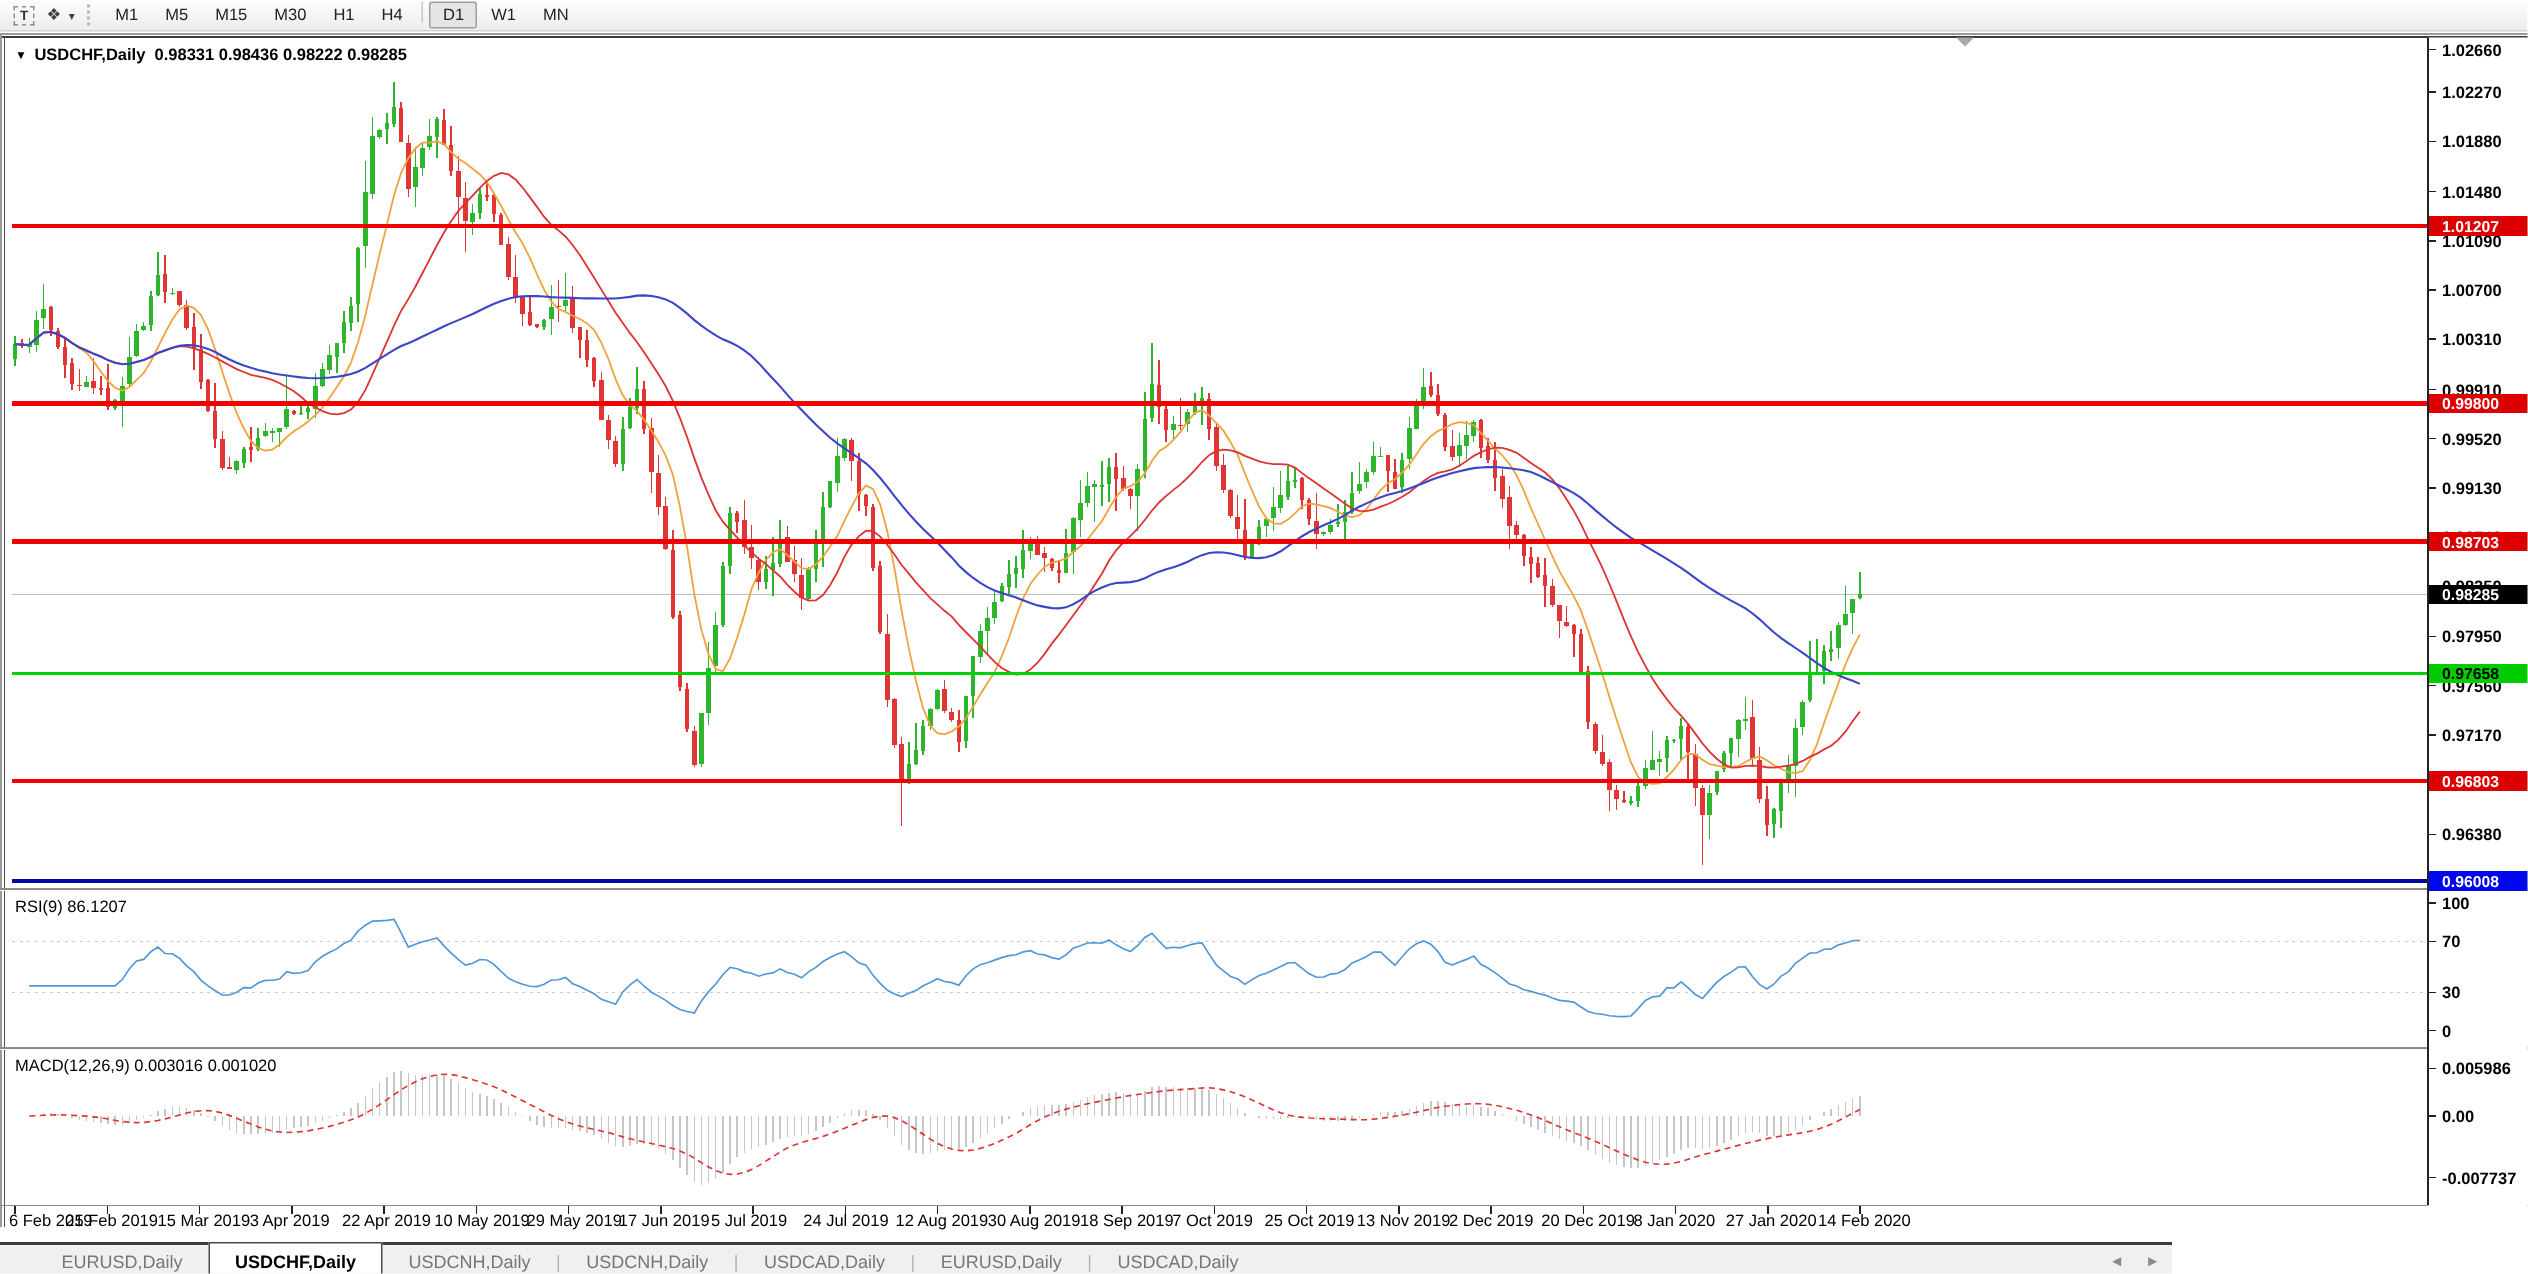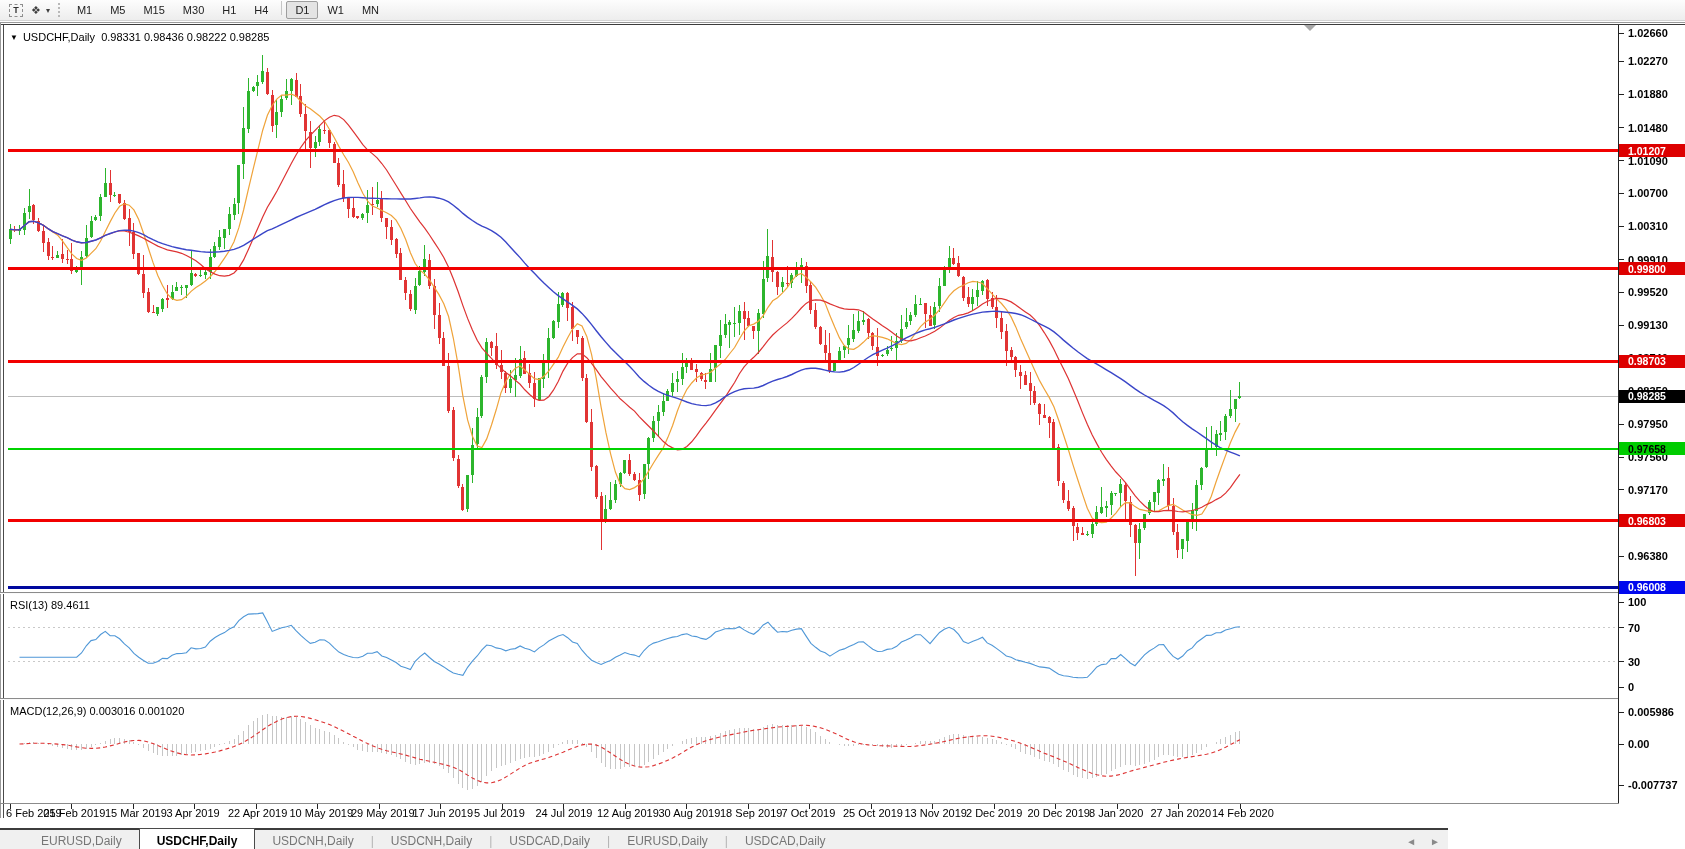--- a/index.html
+++ b/index.html
@@ -22,21 +22,21 @@
   .diamonds{font-size:11px;color:#3f3f3f;line-height:1}
   .caret{font-size:8px;color:#3f3f3f;margin-left:3px}
 
   
   #chart{position:absolute;top:0;left:0;z-index:1}
   .ax{font:bold 11px "Liberation Sans",sans-serif;fill:#000}
   .dt{font:11px "Liberation Sans",sans-serif;fill:#000}
   .boxt{font:bold 10.5px "Liberation Sans",sans-serif}
 
   .overlay-label{position:absolute;z-index:3;font-size:11px;color:#000;white-space:nowrap}
-  .hdr{font-weight:normal}
+  .hdr{font-weight:bold}
   .hdr .tri{font-size:8px;vertical-align:1px;margin-right:5px}
 
   
   .tabbar{position:absolute;left:0;top:828px;width:1448px;height:26px;background:#f0f0f0;
     border-top:2px solid #3c3c3c;display:flex;align-items:stretch;padding-left:24px;z-index:6}
   .tab{padding:4px 17px 0 17px;font-size:12px;color:#767676;cursor:default;white-space:nowrap}
   .tab.active{background:#fff;border:1px solid #4a4a4a;border-top:1px solid #4a4a4a;
     margin-top:-2px;padding-top:5px;color:#000;font-weight:bold}
   .tabdiv{color:#b2b2b2;font-size:12px;padding-top:4px}
   .tabscroll{position:absolute;right:8px;top:6px;display:flex;gap:14px}
@@ -997,21 +997,21 @@
       <line x1="1240" y1="804" x2="1240" y2="809" stroke="#222" shape-rendering="crispEdges"></line>
       <text x="1212" y="817" class="dt">14 Feb 2020</text>
     </g>
   </svg>
 
 <div class="overlay-label hdr" style="top:31px;left:10px">
   <span class="tri">▼</span><span>USDCHF,Daily</span>&nbsp;&nbsp;<span>0.98331 0.98436 0.98222 0.98285</span>
 </div>
 
 <div class="overlay-label" style="top:599px;left:10px">
-  <span>RSI(13)</span>&nbsp;<span>89.4611</span>
+  <span>RSI(9)</span>&nbsp;<span>86.1207</span>
 </div>
 
 <div class="overlay-label" style="top:705px;left:10px">
   <span>MACD(12,26,9)</span>&nbsp;<span>0.003016 0.001020</span>
 </div>
 
 <div class="tabbar">
   <div id="tabItems" style="display:flex;align-items:stretch">
       <div class="tab">EURUSD,Daily</div>
       <div class="tab active">USDCHF,Daily</div>

